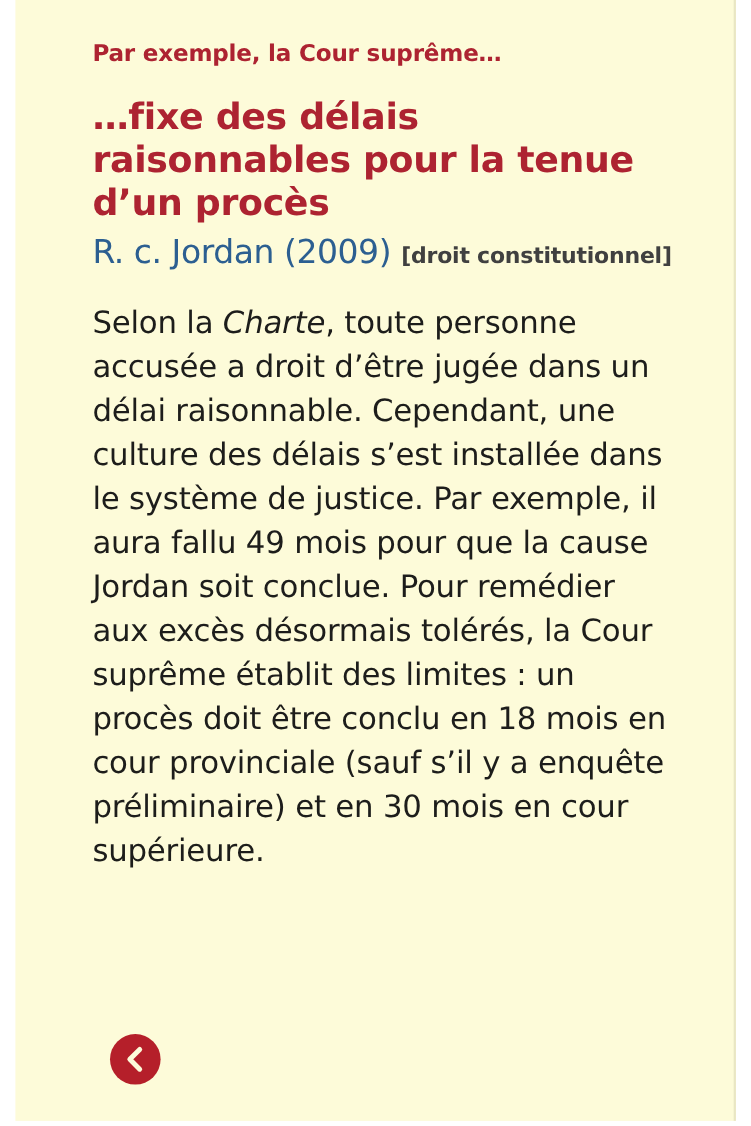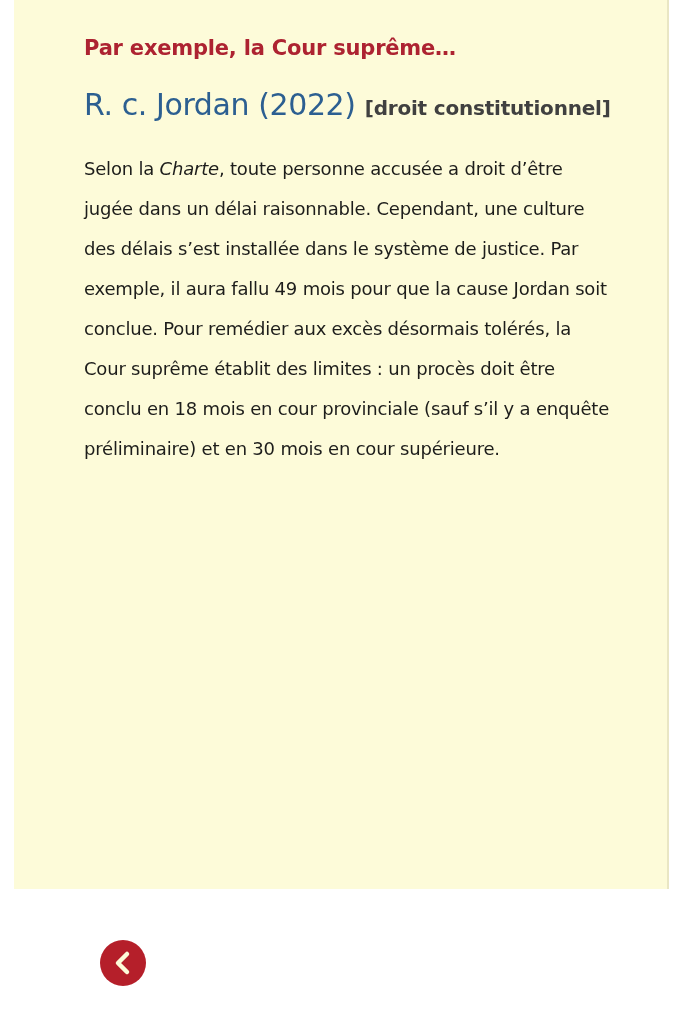--- a/index.html
+++ b/index.html
@@ -11,21 +11,21 @@
     height: 1024px;
     background: #ffffff;
     font-family: "DejaVu Sans", sans-serif;
     overflow: hidden;
   }
   .card {
     position: absolute;
     left: 14px;
     top: 0;
     width: 655px;
-    height: 889px;
+    height: 1019px;
     background: #fdfbd9;
     border-right: 2px solid #e9e6c4;
     box-sizing: border-box;
   }
   .content {
     position: absolute;
     left: 70px;
     top: 36px;
     width: 530px;
   }
@@ -57,21 +57,21 @@
   }
   .case-tag {
     color: #404040;
     font-weight: bold;
     font-size: 20px;
     letter-spacing: -0.2px;
   }
   .body-text {
     margin: 26px 0 0 0;
     color: #1d1d1b;
-    font-size: 18px;
+    font-size: 28px;
     line-height: 40px;
     letter-spacing: -0.2px;
   }
   .body-text i {
     font-style: italic;
   }
   .back-button {
     position: absolute;
     left: 86px;
     top: 940px;
@@ -87,22 +87,23 @@
     display: block;
     margin: 0 auto;
   }
 </style>
 </head>
 <body>
 
 <div class="card">
   <div class="content">
     <p class="kicker">Par exemple, la Cour suprême…</p>
+    <h1 class="headline">…fixe des délais raisonnables pour la tenue d’un procès</h1>
     <p class="case-line">
-      <span class="case-name">R. c. Jordan (2022)</span>
+      <span class="case-name">R. c. Jordan (2009)</span>
       <span class="case-tag">[droit constitutionnel]</span>
     </p>
     <p class="body-text">
       <span>Selon la </span><i>Charte</i><span>, toute personne accusée a droit d’être jugée dans un délai raisonnable. Cependant, une culture des délais s’est installée dans le système de justice. Par exemple, il aura fallu 49 mois pour que la cause Jordan soit conclue. Pour remédier aux excès désormais tolérés, la Cour suprême établit des limites : un procès doit être conclu en 18 mois en cour provinciale (sauf s’il y a enquête préliminaire) et en 30 mois en cour supérieure.</span>
     </p>
   </div>
 
   <button class="back-button">
     <span>
       <svg width="46" height="46" viewBox="0 0 46 46" aria-hidden="true">

